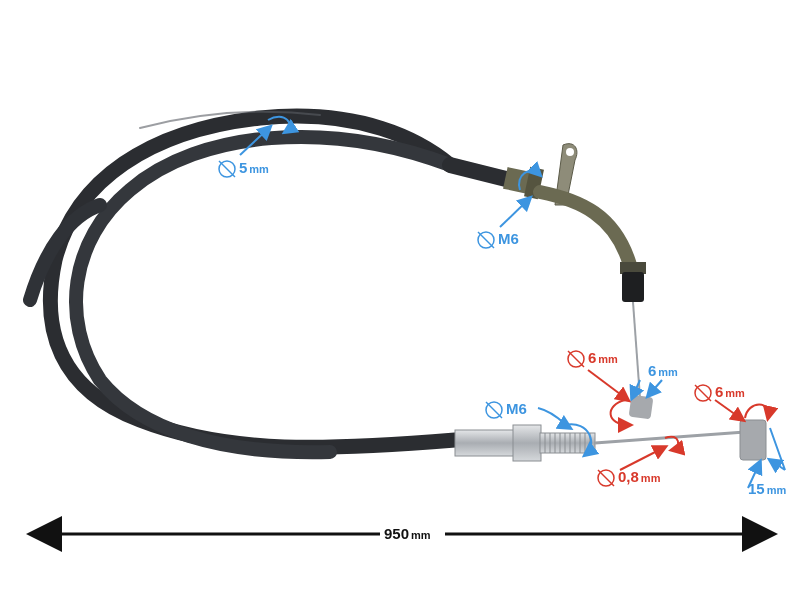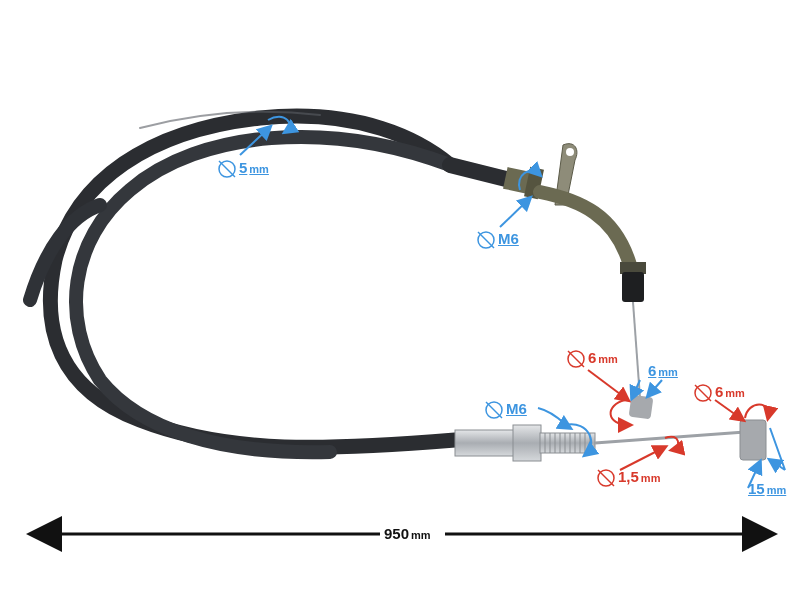--- a/index.html
+++ b/index.html
@@ -1,21 +1,21 @@
 <!DOCTYPE html>
 <html><head>
 <meta charset="utf-8">
 <style>
   html, body { margin:0; padding:0; background:#ffffff; }
   body { width:800px; height:600px; position:relative; overflow:hidden; font-family:"Liberation Sans", sans-serif; }
   #stage { position:absolute; left:0; top:0; width:800px; height:600px; }
   .lbl { position:absolute; font-family:"Liberation Sans", sans-serif; font-weight:bold; white-space:nowrap; line-height:1; }
   .lbl .num { font-size:15px; }
   .lbl .unit { font-size:11px; margin-left:2px; }
-  .blue { color:#3d95e0;text-decoration:underline; }
+  .blue { color:#3d95e0; }
   .red { color:#d8392b; }
   .black { color:#111; }
   .dia { display:inline-block; vertical-align:middle; margin-right:2px; }
 </style>
 </head>
 <body>
 
 <div id="stage">
   <svg width="800" height="600" viewBox="0 0 800 600">
     <defs>
@@ -133,21 +133,21 @@
     <svg class="dia" width="20" height="20">
         <circle cx="10" cy="10" r="8" fill="none" stroke="#3d95e0" stroke-width="1.5"></circle>
         <line x1="2" y1="2" x2="18" y2="18" stroke="#3d95e0" stroke-width="1.5"></line>
       </svg><span class="num">M6</span>
   </div>
 
   <div class="lbl red" style="left:596px;top:468px;">
     <svg class="dia" width="20" height="20">
         <circle cx="10" cy="10" r="8" fill="none" stroke="#d8392b" stroke-width="1.5"></circle>
         <line x1="2" y1="2" x2="18" y2="18" stroke="#d8392b" stroke-width="1.5"></line>
-      </svg><span class="num">1,5</span><span class="unit">mm</span>
+      </svg><span class="num">0,8</span><span class="unit">mm</span>
   </div>
 
   <div class="lbl red" style="left:693px;top:383px;">
     <svg class="dia" width="20" height="20">
         <circle cx="10" cy="10" r="8" fill="none" stroke="#d8392b" stroke-width="1.5"></circle>
         <line x1="2" y1="2" x2="18" y2="18" stroke="#d8392b" stroke-width="1.5"></line>
       </svg><span class="num">6</span><span class="unit">mm</span>
   </div>
 
   <div class="lbl blue" style="left:748px;top:481px;">

